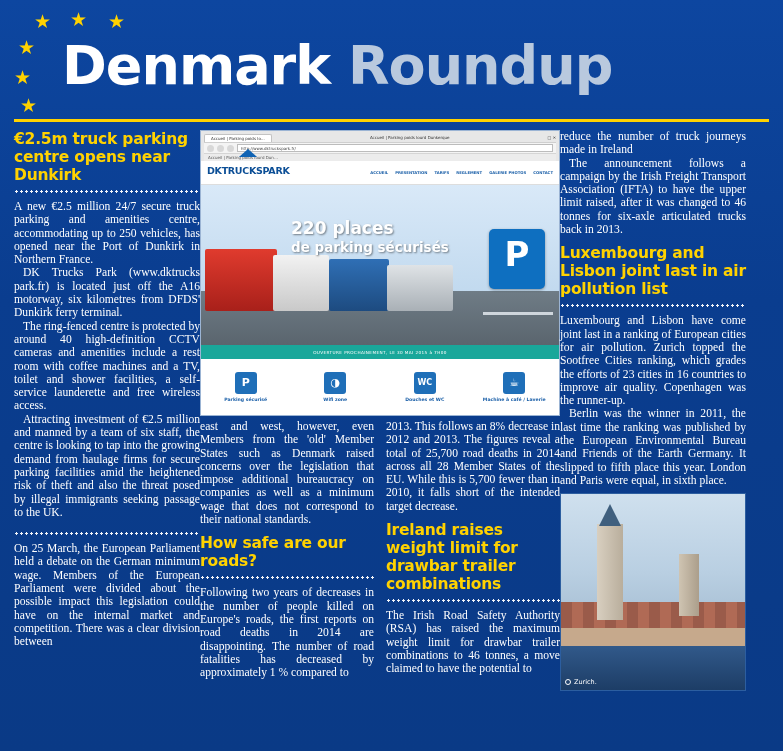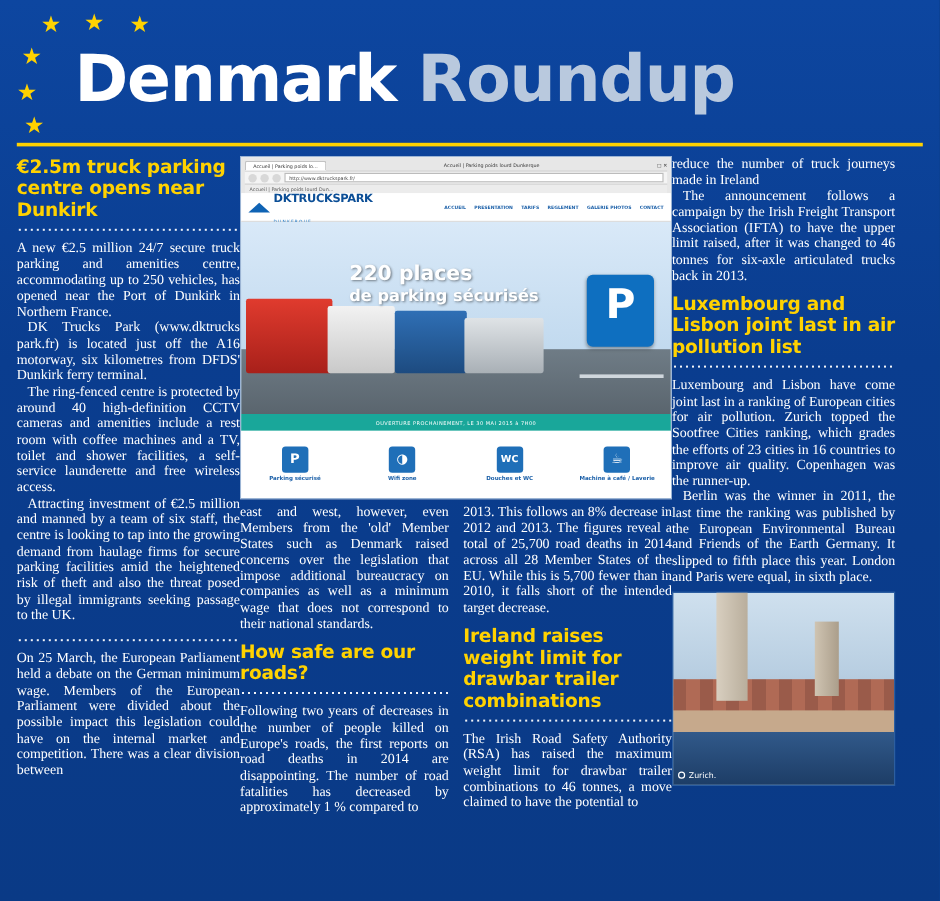--- a/index.html
+++ b/index.html
@@ -115,21 +115,21 @@
   .browser .navbtn { width:7px;height:7px;border-radius:50%;background:#d8d8d8; }
   .browser .bkmk {
     height: 8px; background:#ececec; border-top:1px solid #d5d5d5;
     font-size:4px; color:#555; padding:0 4px; line-height:8px; overflow:hidden; white-space:nowrap;
   }
   .sitetop {
     background:#ffffff; height: 24px; display:flex; align-items:center;
     padding: 0 6px; gap: 6px; border-bottom:1px solid #ddd;
   }
   .logo {
-    display:flex; align-items:center; gap:3px;
+    display:flex; align-items:center; gap:3px;flex-direction:column;
   }
   .logo .roof {
     width: 0; height: 0; border-left: 9px solid transparent;
     border-right: 9px solid transparent; border-bottom: 8px solid #0f63b4;
     position: relative;
   }
   .logo .logotext {
     font-family:"DejaVu Sans", sans-serif; font-weight:bold;
     font-size: 9.5px; color:#0b4e96; letter-spacing:-0.3px; line-height:9px;
   }
@@ -185,21 +185,21 @@
   }
   .figcap {
     color:#ffffff; font-family:"DejaVu Sans", sans-serif; font-size: 8px;
     padding: 4px 0 6px 0; display:flex; align-items:center; gap:4px;
   }
   .figcap .globe {
     width:8px;height:8px;border-radius:50%;border:1px solid #fff;display:inline-block;
   }
   
   .photo {
-    width: 186px; height: 162px; position: relative; overflow: hidden;
+    width: 186px; height: 198px; position: relative; overflow: hidden;
     background: linear-gradient(180deg,#cfe0ee 0%, #b9cfe2 40%, #8fa9bf 100%);
     margin-top: 6px; border: 1px solid #2c5ea0;
   }
   .photo .water { position:absolute; left:0; right:0; bottom:0; height:44px; background:linear-gradient(180deg,#31598a,#1d3d66); }
   .photo .bank { position:absolute; left:0; right:0; bottom:44px; height:30px; background:#c6a98c; }
   .photo .church {
     position:absolute; left: 36px; bottom: 70px; width: 26px; height: 96px;
     background: linear-gradient(90deg,#d8cfc0,#b9ae9c);
   }
   .photo .spire {

